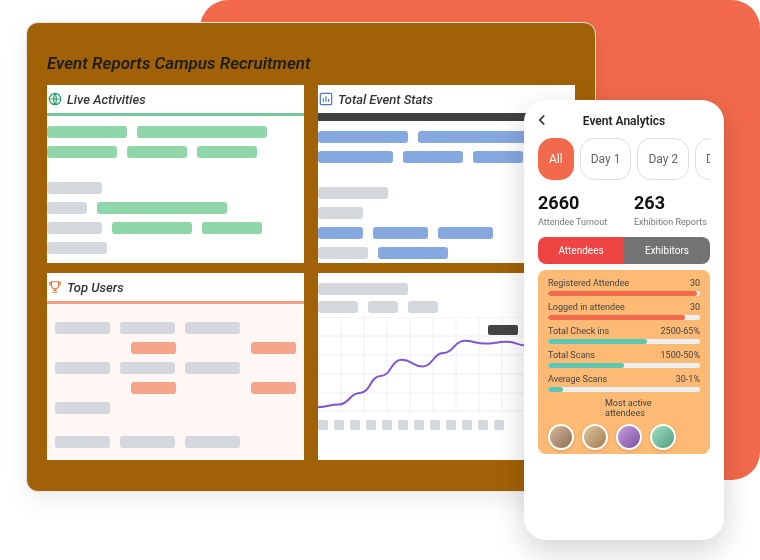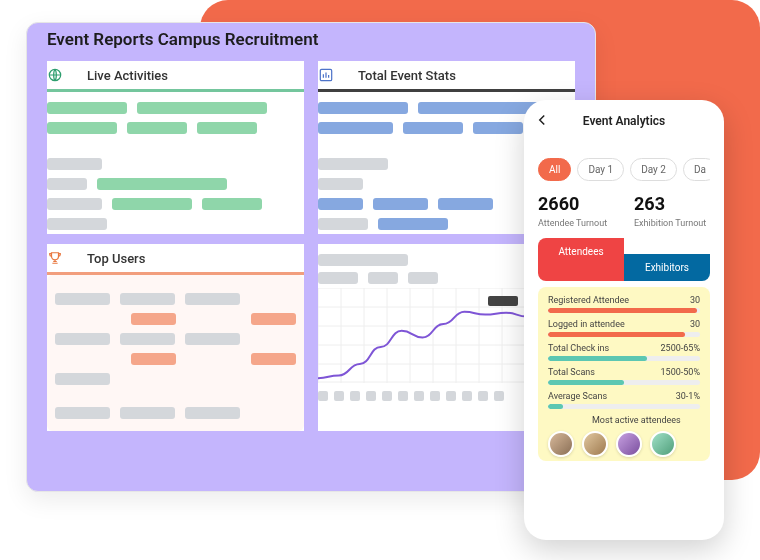--- a/index.html
+++ b/index.html
@@ -1,60 +1,60 @@
 <!DOCTYPE html>
 <html><head>
 <meta charset="utf-8">
 <style>
   * { box-sizing: border-box; margin: 0; padding: 0; }
   body { font-family: -apple-system, BlinkMacSystemFont, "Segoe UI", Roboto, Arial, sans-serif; background: #fff; width: 760px; height: 560px; position: relative; overflow: hidden; }
   .backdrop { position: absolute; top: 0; right: 0; width: 560px; height: 480px; background: #F26A4B; border-radius: 28px; }
-  .dashboard { position: absolute; top: 22px; left: 26px; width: 570px; height: 470px; background: #c4b5fd; border: 1px solid #e6e6e6; border-radius: 12px; box-shadow: 0 8px 24px rgba(0,0,0,.08); padding: 6px 20px 14px 20px; }
+  .dashboard { position: absolute; top: 22px; left: 26px; width: 570px; height: 470px; background: #a16207; border: 1px solid #e6e6e6; border-radius: 12px; box-shadow: 0 8px 24px rgba(0,0,0,.08); padding: 30px 20px 14px 20px; font-style: italic; }
   .dash-title { font-size: 17px; font-weight: 600; color: #1d1d1d; margin-bottom: 12px; }
   .grid { display: grid; grid-template-columns: 1fr 1fr; grid-template-rows: auto auto; gap: 10px 14px; }
   .panel { background: #fff; }
-  .panel-head { display: flex; align-items: center; gap: 24px; padding: 6px 0; border-bottom: 2px solid transparent; font-size: 13px; font-weight: 500; color: #333; }
+  .panel-head { display: flex; align-items: center; gap: 4px; padding: 6px 0; border-bottom: 2px solid transparent; font-size: 13px; font-weight: 500; color: #333; }
   .hd-green  { border-bottom: 3px solid #74C69D; }
-  .hd-blue   { border-bottom: 3px solid #404040; text-align: right; }
+  .hd-blue   { border-bottom: 8px solid #404040; text-align: right; }
   .hd-orange { border-bottom: 3px solid #F29E7D; }
   .hd-purple { border-bottom: 3px solid #9D7DE0; }
   .ph-icon { width: 16px; height: 16px; display: inline-flex; align-items: center; justify-content: center; }
   .bars { display: flex; flex-direction: column; gap: 8px; padding: 10px 0 4px 0; }
   .row  { display: flex; gap: 10px; }
   .bar  { height: 12px; border-radius: 3px; }
   .g  { background: #8FD6AA; }
   .b  { background: #86A8E0; }
   .grey { background: #D4D7DB; }
   .o  { background: #F5A68A; }
   .pink-body { background: #FFF7F5; border-radius: 6px; padding: 8px; }
   .chart-area { background: #fff; }
   .xticks { display:flex; gap:6px; margin-top:4px; }
   .xticks span { width:10px; height:10px; background:#D4D7DB; border-radius:2px; }
   
   .phone { position: absolute; top: 100px; right: 36px; width: 200px; height: 440px; background:#fff; border-radius: 22px; box-shadow: 0 10px 30px rgba(0,0,0,.18); padding: 14px 14px 10px 14px; overflow:hidden; }
   .ph-head { display:flex; align-items:center; justify-content:center; position:relative; margin-bottom:10px; }
   .ph-back { position:absolute; left:0; font-size:14px; color:#222; }
   .ph-title { font-size:12px; font-weight:600; color:#222; }
   .pills { display:flex; gap:6px; margin-bottom:12px; overflow:hidden; }
-  .pill { font-size:10px; padding:5px 10px; border-radius: 14px; border:1px solid #ddd; color:#666; background:#fff; white-space:nowrap;margin-top:20px; }
+  .pill { font-size:12px; padding:13px 10px; border-radius: 14px; border:1px solid #ddd; color:#666; background:#fff; white-space:nowrap; }
   .pill.active { background:#F26A4B; color:#fff; border-color:#F26A4B; }
   .stats { display:flex; gap:20px; margin-bottom:10px; }
   .stat { flex:1; }
   .stat-n { font-size:18px; font-weight:700; color:#111; }
   .stat-l { font-size:9px; color:#777; margin-top:4px; }
   .seg { display:flex; border-radius:8px; overflow:hidden; margin-bottom:6px; }
   .seg div { flex:1; text-align:center; font-size:10px; padding:8px 0; color:#fff; }
   .seg .active { background:#ef4444; }
-  .seg .inactive { background:#0369a1;margin-top:16px; }
-  .metric-card { background:#fef9c3; border-radius:8px; padding:8px 10px 4px; }
+  .seg .inactive { background:#737373; }
+  .metric-card { background:#fdba74; border-radius:8px; padding:8px 10px 4px; }
   .metric { margin-bottom:6px; }
   .m-row { display:flex; justify-content:space-between; font-size:9px; color:#444; margin-bottom:3px; }
   .m-bar { height:5px; background:#eee; border-radius:3px; overflow:hidden; }
   .m-fill { height:100%; border-radius:3px; }
-  .active-h { font-size:9px; color:#444; margin:6px 0 6px;padding-left:44px; }
+  .active-h { font-size:9px; color:#444; margin:6px 13px 6px;padding-left:44px; }
   .avatars { display:flex; gap:8px; }
   .av { width:26px; height:26px; border-radius:50%; background:linear-gradient(135deg,#d7b89a,#8a6f55); border:2px solid #fff; box-shadow:0 1px 3px rgba(0,0,0,.15); }
 </style>
 </head>
 <body>
 
 <div class="backdrop"></div>
 
 <div class="dashboard">
   <div class="dash-title">Event Reports Campus Recruitment</div>
@@ -256,21 +256,21 @@
     <span class="pill">Da</span>
   </div>
 
   <div class="stats">
     <div class="stat">
       <div class="stat-n">2660</div>
       <div class="stat-l">Attendee Turnout</div>
     </div>
     <div class="stat">
       <div class="stat-n">263</div>
-      <div class="stat-l">Exhibition Turnout</div>
+      <div class="stat-l">Exhibition Reports</div>
     </div>
   </div>
 
   <div class="seg">
     <div class="active">Attendees</div>
     <div class="inactive">Exhibitors</div>
   </div>
 
   <div class="metric-card">
     <div id="metrics">

